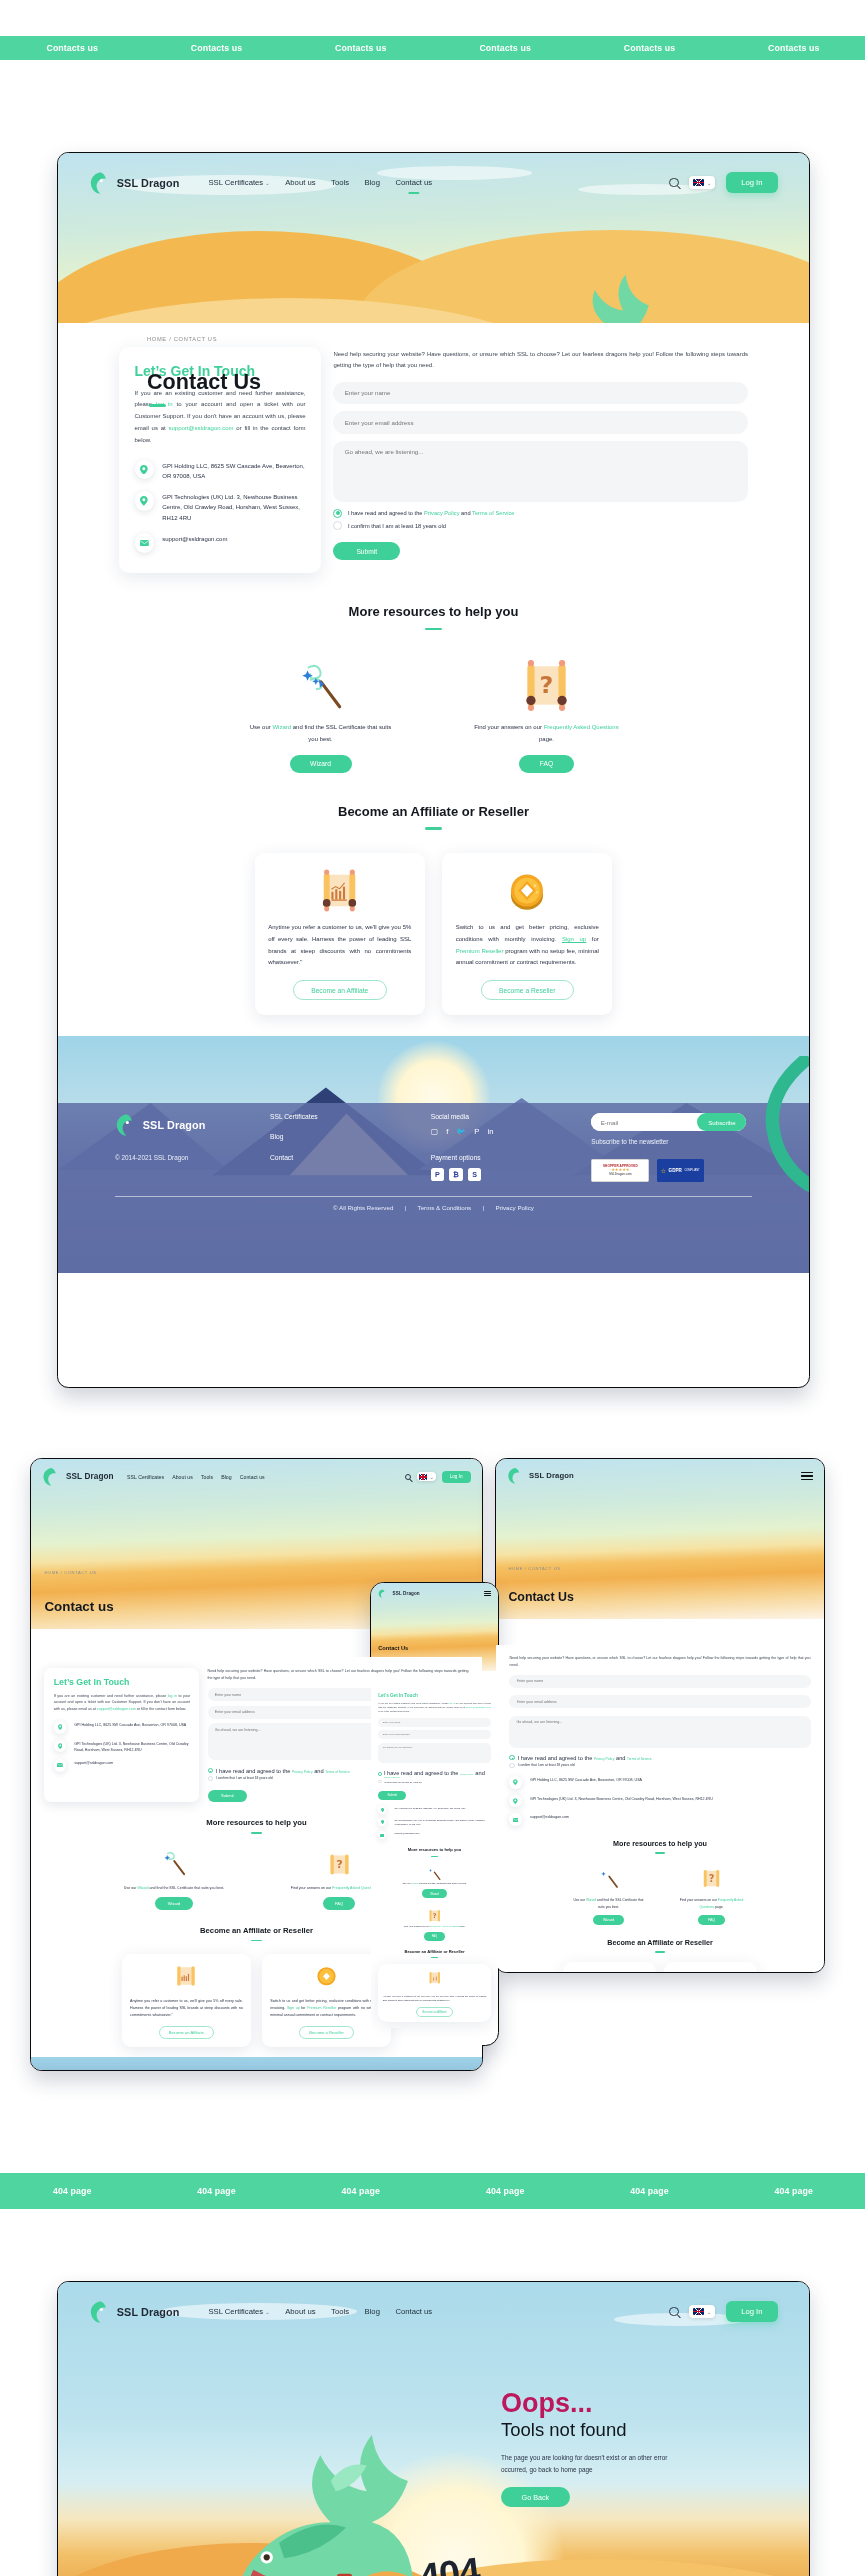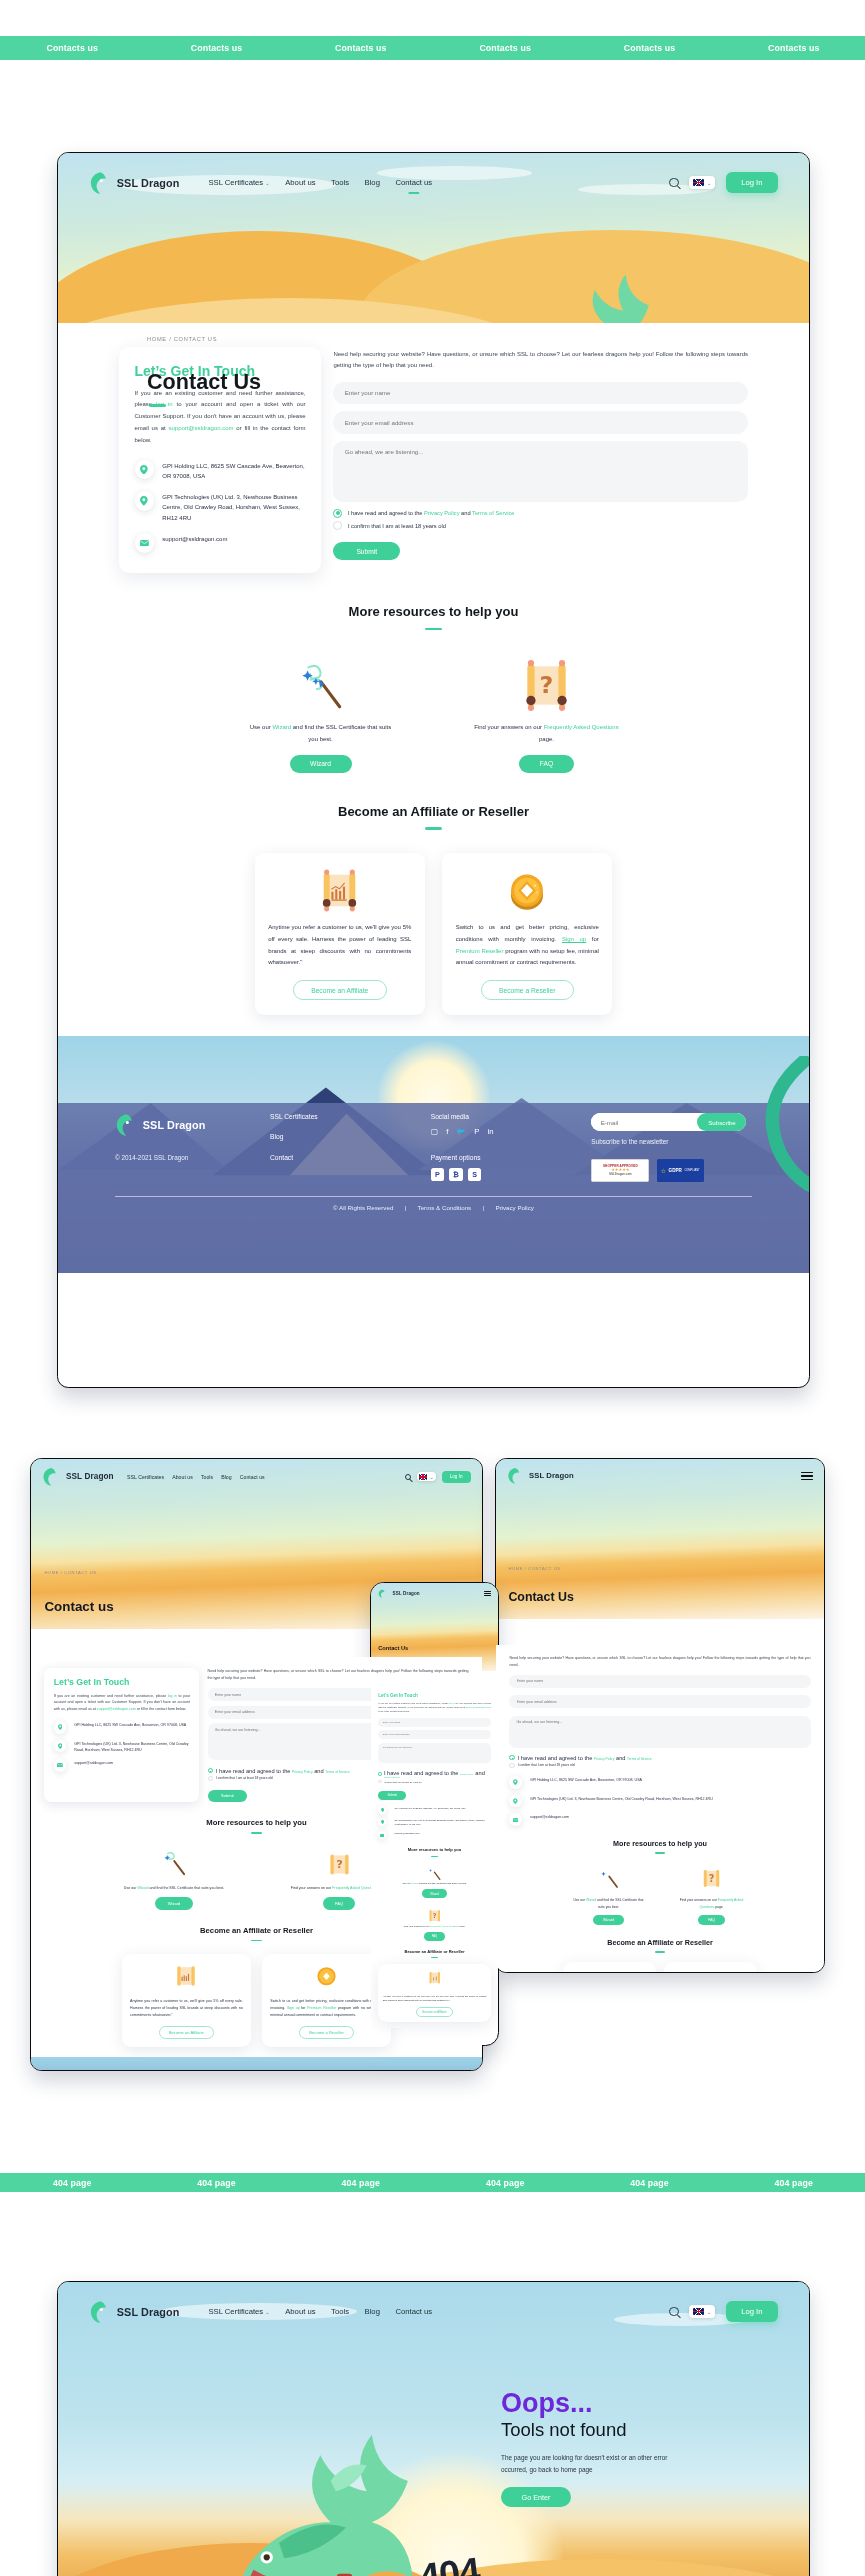--- a/index.html
+++ b/index.html
@@ -125,21 +125,21 @@
   .badge-gdpr .stars{color:#ffd700;font-size:6.2px;}
   .badge-gdpr .gt{color:#fff;font-size:4.6px;font-weight:700;line-height:1.1;text-align:left;}
   .foot-bottom{position:relative;z-index:4;margin:14.4px 57px 0;border-top:0.5px solid rgba(255,255,255,.55);padding-top:7.2px;display:flex;justify-content:center;gap:11.3px;color:#e9eefb;font-size:6.2px;}
   .foot-bottom a{color:#e9eefb;text-decoration:none;}
 
   
   #resp-row{position:relative;height:690px;margin-top:31px;}
 
   
   #e404-desktop{position:absolute;left:57px;top:67px;width:753px;height:361px;}
-  .e404-title{font-size:27px;font-weight:700;color:#6d28d9;line-height:1.02;}
+  .e404-title{font-size:27px;font-weight:700;color:#be185d;line-height:1.02;}
   .e404-sub{font-size:18.5px;font-weight:400;color:#11161d;margin-top:1px;}
   .e404-p{font-size:6.4px;line-height:1.85;color:#2b3245;margin-top:11.3px;max-width:170px;}
   .btn-goback{margin-top:11.3px;background:#3fd09a;color:#fff;border:none;border-radius:11.3px;padding:5.7px 20.6px;font-size:7.2px;font-family:inherit;cursor:pointer;}
   .num404{position:absolute;font-size:38px;font-weight:800;color:#1d2430;letter-spacing:-1px;transform:rotate(-7deg);}
 
   .sm-nav{display:flex;align-items:center;padding:8.2px 11.3px 0;gap:6.2px;}
   .sm-nav .brand-text{font-size:6.2px;}
   .sm-nav .dragon-logo{width:11.3px;height:12.4px;}
   .sm-links{display:flex;gap:5.7px;margin-left:7.2px;}
   .sm-links a{font-size:3.9px;color:#22303e;text-decoration:none;white-space:nowrap;}
@@ -830,21 +830,21 @@
           <p style="font-size:2.3px;line-height:2;">Anytime you refer a customer to us, we'll give you 5% off every sale. Harness the power of leading SSL brands at steep discounts with no commitments whatsoever."</p>
           <button class="btn-ghost" style="padding:2.1px 5.2px;font-size:2.8px;margin-top:4.1px;">Become an Affiliate</button>
         </div>
       </div>
     </div>
   </div>
 </div>
 
 <div class="section" style="height:546px;">
 
-  <div class="ribbon" style="height:19px;margin-top:56px;">
+  <div class="ribbon" style="height:36px;margin-top:56px;">
     <span>404 page</span>
     <span>404 page</span>
     <span>404 page</span>
     <span>404 page</span>
     <span>404 page</span>
     <span>404 page</span>
   </div>
 
   <div id="e404-desktop" class="frame" style="top:108px;">
     <div class="frame-inner">
@@ -877,21 +877,21 @@
               <span class="caret">⌄</span>
             </span>
           <button class="btn-login">Log In</button>
         </div>
       </div>
 
       <div style="position:absolute;z-index:6;left:443px;top:108px;">
         <div class="e404-title">Oops...</div>
         <div class="e404-sub">Tools not found</div>
         <p class="e404-p">The page you are looking for doesn't exist or an other error occurred, go back to home page</p>
-        <button class="btn-goback">Go Enter</button>
+        <button class="btn-goback">Go Back</button>
       </div>
 
       <svg style="position:absolute;z-index:5;left:118px;bottom:0;" width="268" height="222" viewBox="0 0 520 430">
         <path d="M120 430 q-20-110 40-170 q60-60 140-60 q-60-60-20-130 q30 60 90 70 q-30-60 10-110 q10 70 70 90 q-20 60-70 80 q70 20 80 110 q-50-30-100 0 q40 60 20 120 z" fill="#72d8a6"></path>
         <path d="M200 240 q70-50 130-30 q-50 50-120 60 z" fill="#4cc08a"></path>
         <path d="M300 120 q30-40 70-30 q-20 40-60 50 z" fill="#9ae8c2"></path>
         <circle cx="176" cy="268" r="12" fill="#fff"></circle>
           <circle cx="176" cy="268" r="6" fill="#3a2b1c"></circle>
         <path d="M150 292 q55 34 110 14 q-48 42-122 14 z" fill="#c94c4c"></path>
         <rect x="312" y="300" width="30" height="92" rx="6" fill="#c0392b"></rect>

